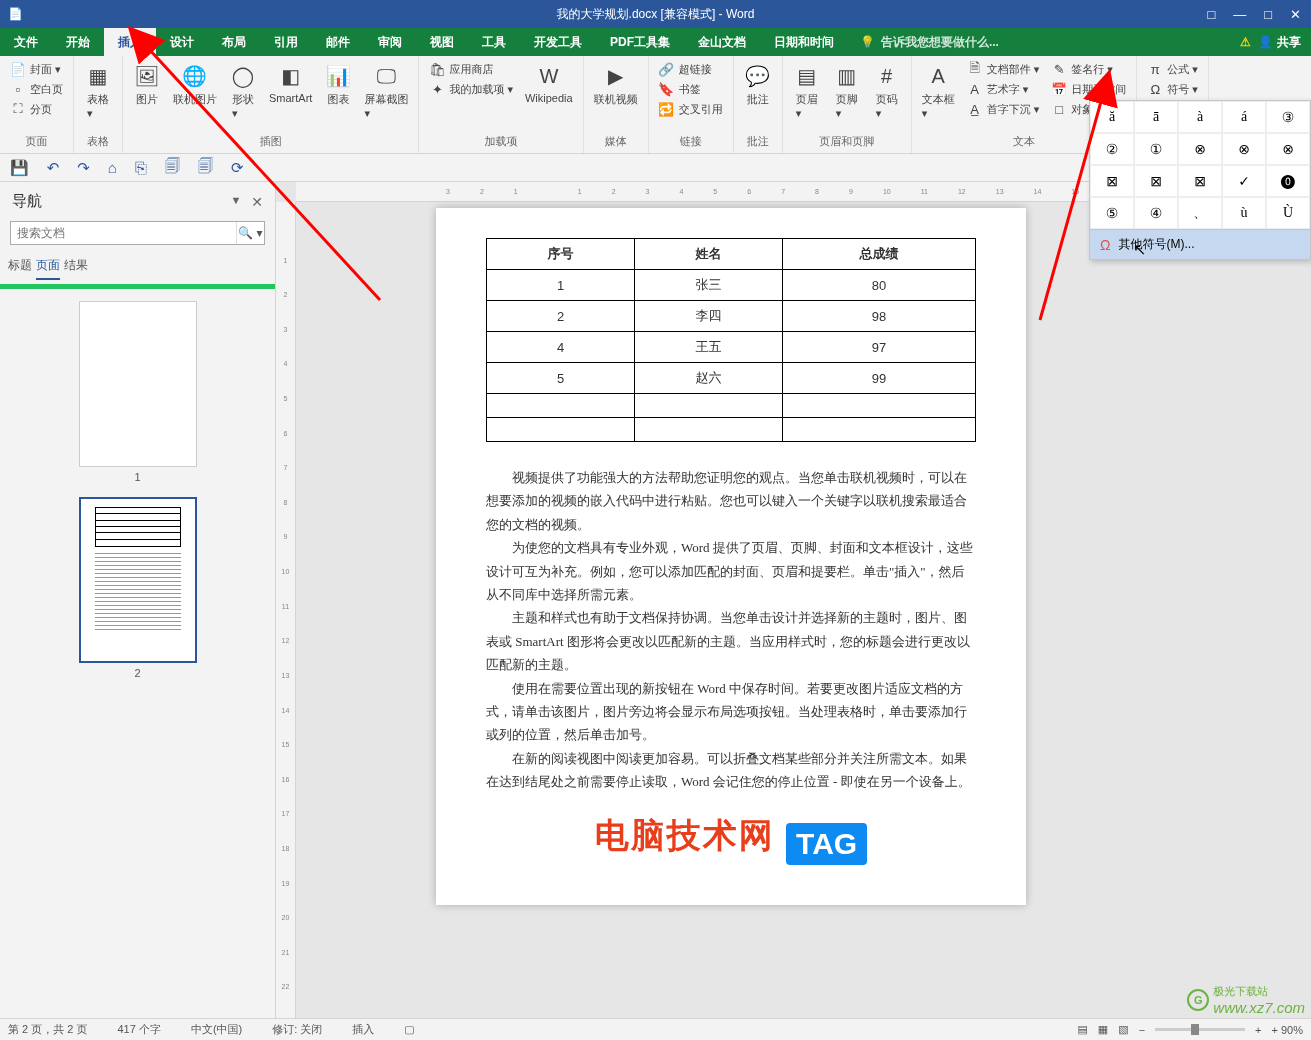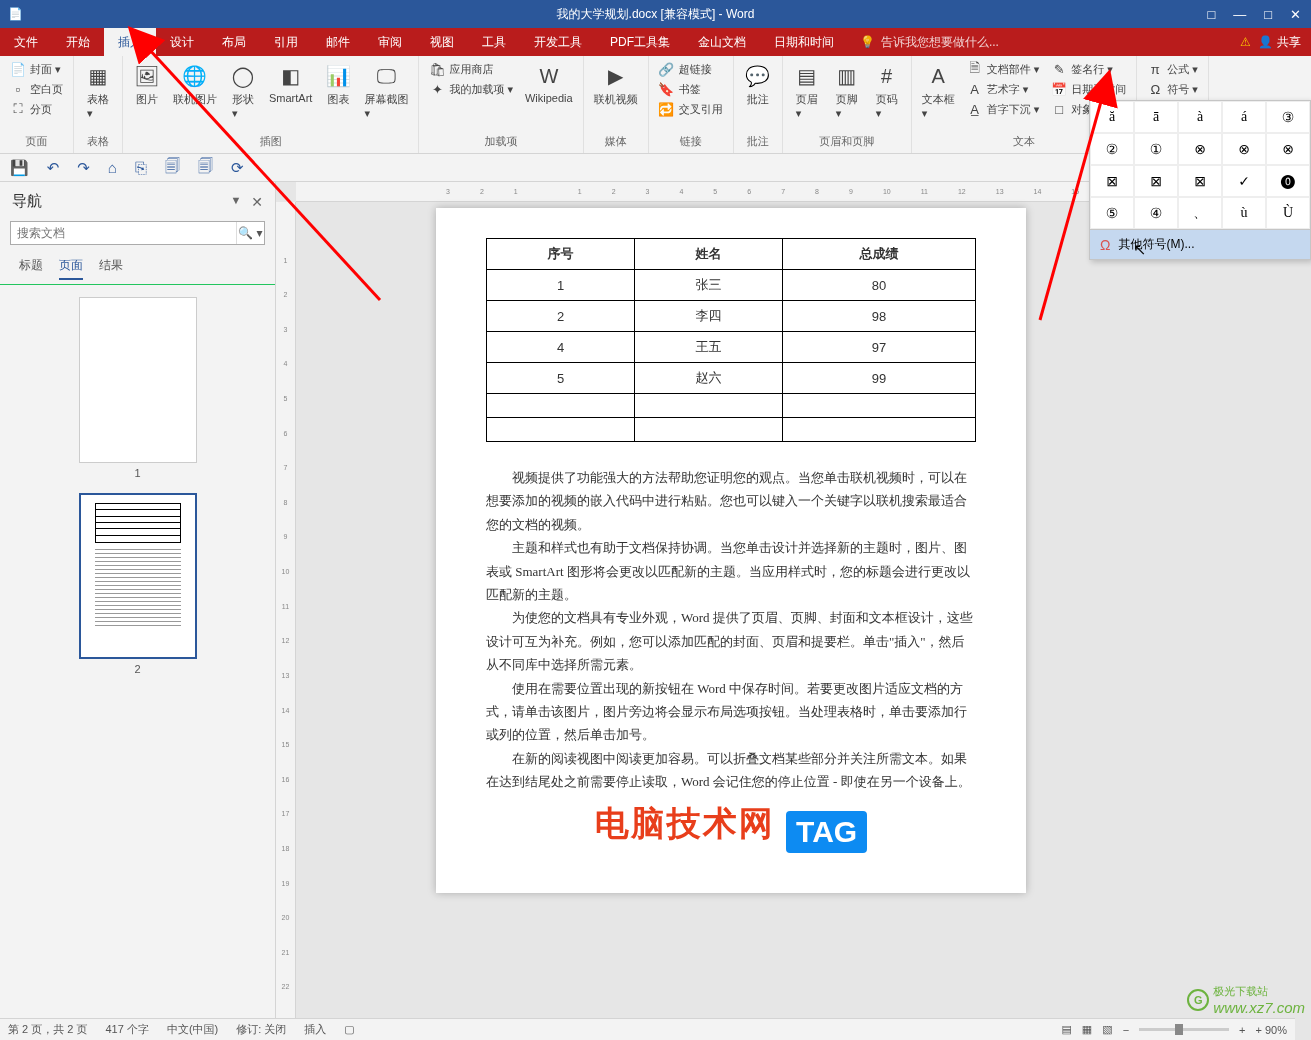--- a/index.html
+++ b/index.html
@@ -6,21 +6,21 @@
 body { background: #e6e6e6; overflow: hidden; width: 1311px; height: 1040px; position: relative; }
 
 
 .titlebar { background: #2b579a; height: 28px; display: flex; align-items: center; color: #fff; font-size: 12px; position: relative; }
 .titlebar .center { position: absolute; left: 50%; transform: translateX(-50%); }
 .titlebar .wincontrols { position: absolute; right: 0; display: flex; gap: 18px; padding-right: 10px; }
 .titlebar .wincontrols span { cursor: pointer; font-size: 13px; }
 .titlebar .left-ico { margin-left: 8px; font-size: 12px; }
 
 
-.menutabs { background: #b91c1c; height: 28px; display: flex; align-items: stretch; color: #fff; font-size: 12px; }
+.menutabs { background: #15803d; height: 28px; display: flex; align-items: stretch; color: #fff; font-size: 12px; font-weight: bold; }
 .menutabs .tab { padding: 0 14px; display: flex; align-items: center; cursor: pointer; }
 .menutabs .tab.active { background: #f3f3f3; color: #2b579a; }
 .menutabs .tellme { margin-left: 12px; display: flex; align-items: center; opacity: 0.8; gap: 6px; }
 .menutabs .right { margin-left: auto; display: flex; align-items: center; padding-right: 10px; gap: 8px; }
 .menutabs .warn { color: #ffcc00; }
 
 
 .ribbon { background: #f3f3f3; height: 98px; border-bottom: 1px solid #d4d4d4; display: flex; font-size: 11px; color: #444; position: relative; }
 .rgroup { border-right: 1px solid #e0e0e0; padding: 4px 6px 2px 6px; display: flex; flex-direction: column; align-items: center; justify-content: space-between; }
 .rgroup .label { font-size: 11px; color: #666; padding-bottom: 2px; }
@@ -46,45 +46,45 @@
 
 .main { display: flex; height: calc(1040px - 28px - 28px - 98px - 28px - 22px); }
 
 
 .navpane { width: 276px; background: #f3f3f3; border-right: 1px solid #d4d4d4; display: flex; flex-direction: column; }
 .navpane .hdr { display: flex; align-items: center; justify-content: space-between; padding: 10px 12px 6px 12px; font-size: 15px; color: #333; }
 .navpane .hdr .x { cursor: pointer; color: #666; font-size: 14px; }
 .navpane .search { margin: 4px 10px 8px 10px; display: flex; border: 1px solid #ababab; background: #fff; }
 .navpane .search input { flex: 1; border: none; outline: none; padding: 4px 6px; font-size: 12px; }
 .navpane .search .sbtn { width: 28px; display: flex; align-items: center; justify-content: center; border-left: 1px solid #ddd; cursor: pointer; color: #555; font-size: 12px; }
-.navpane .tabs { display: flex; gap: 16px; padding: 4px 19px; font-size: 12px; border-bottom: 1px solid #22c55e; }
+.navpane .tabs { display: flex; gap: 4px; padding: 4px 8px; font-size: 12px; border-bottom: 5px solid #22c55e; }
 .navpane .tabs .t { cursor: pointer; padding-bottom: 4px; color: #555; }
 .navpane .tabs .t.active { color: #2b579a; border-bottom: 2px solid #2b579a; }
 .thumbs { flex: 1; overflow-y: auto; padding: 12px 0; display: flex; flex-direction: column; align-items: center; gap: 14px; }
 .thumb { display: flex; flex-direction: column; align-items: center; gap: 4px; }
 .thumb .pg { width: 118px; height: 166px; background: #fff; border: 1px solid #ccc; }
 .thumb.active .pg { border: 2px solid #2b579a; }
 .thumb .num { font-size: 11px; color: #555; }
 
 
 .docarea { flex: 1; background: #e6e6e6; position: relative; overflow: hidden; }
 .vruler { position: absolute; left: 0; top: 20px; bottom: 0; width: 20px; background: #f3f3f3; border-right: 1px solid #d4d4d4; font-size: 7px; color: #888; display: flex; flex-direction: column; align-items: center; padding-top: 20px; }
 .vruler .tick { height: 38px; }
 .hruler { position: absolute; left: 20px; right: 0; top: 0; height: 20px; background: #f3f3f3; border-bottom: 1px solid #d4d4d4; font-size: 7px; color: #888; display: flex; align-items: center; padding-left: 150px; gap: 30px; }
 .page { position: absolute; left: 160px; top: 26px; width: 590px; background: #fff; box-shadow: 0 0 8px rgba(0,0,0,0.25); padding: 30px 50px 40px 50px; font-size: 12px; color: #333; }
 .page table { border-collapse: collapse; width: 100%; margin-bottom: 24px; font-family: "SimSun", serif; font-size: 13px; border-radius: 11px; }
 .page table td, .page table th { border: 1px solid #000; padding: 6px 8px; text-align: center; height: 24px; }
 .page p { line-height: 1.8; text-indent: 2em; font-family: "SimSun", serif; font-size: 13px; }
-.watermark { text-align: center; margin-top: 8px; }
+.watermark { text-align: center; margin-top: 20px; }
 .watermark .line1 { font-size: 34px; font-weight: bold; color: #e83e1b; letter-spacing: 2px; display: inline-block; }
 .watermark .tag { display: inline-block; background: #0d8bf2; color: #fff; padding: 4px 10px; font-size: 30px; font-weight: bold; border-radius: 4px; margin-left: 8px; vertical-align: middle; }
 .watermark .line2 { font-size: 18px; color: #0d8bf2; margin-top: 4px; }
 
 
-.statusbar { position: absolute; bottom: 0; left: 0; right: 16px; height: 22px; background: #f3f3f3; border-top: 1px solid #d4d4d4; display: flex; align-items: center; font-size: 11px; color: #555; padding: 0 8px; gap: 18px; }
+.statusbar { position: absolute; bottom: 0; left: 0; right: 0; height: 22px; background: #f3f3f3; border-top: 1px solid #d4d4d4; display: flex; align-items: center; font-size: 11px; color: #555; padding: 0 8px; gap: 30px; }
 .statusbar .right { margin-left: auto; display: flex; align-items: center; gap: 10px; }
 .zoom-slider { width: 90px; height: 3px; background: #ccc; position: relative; }
 .zoom-slider::after { content: ''; position: absolute; left: 40%; top: -4px; width: 8px; height: 11px; background: #888; }
 
 
 .arrow-svg { position: absolute; pointer-events: none; z-index: 200; }
 
 
 .cursor { position: absolute; z-index: 201; font-size: 16px; color: #000; }
 
@@ -484,22 +484,22 @@
             </tr>
             <tr>
               <td></td>
               <td></td>
               <td></td>
             </tr>
           </tbody>
       </table>
       <div id="paras">
           <p>视频提供了功能强大的方法帮助您证明您的观点。当您单击联机视频时，可以在想要添加的视频的嵌入代码中进行粘贴。您也可以键入一个关键字以联机搜索最适合您的文档的视频。</p>
+          <p>为使您的文档具有专业外观，Word 提供了页眉、页脚、封面和文本框设计，这些设计可互为补充。例如，您可以添加匹配的封面、页眉和提要栏。单击"插入"，然后从不同库中选择所需元素。</p>
           <p>主题和样式也有助于文档保持协调。当您单击设计并选择新的主题时，图片、图表或 SmartArt 图形将会更改以匹配新的主题。当应用样式时，您的标题会进行更改以匹配新的主题。</p>
-          <p>为使您的文档具有专业外观，Word 提供了页眉、页脚、封面和文本框设计，这些设计可互为补充。例如，您可以添加匹配的封面、页眉和提要栏。单击"插入"，然后从不同库中选择所需元素。</p>
           <p>使用在需要位置出现的新按钮在 Word 中保存时间。若要更改图片适应文档的方式，请单击该图片，图片旁边将会显示布局选项按钮。当处理表格时，单击要添加行或列的位置，然后单击加号。</p>
           <p>在新的阅读视图中阅读更加容易。可以折叠文档某些部分并关注所需文本。如果在达到结尾处之前需要停止读取，Word 会记住您的停止位置 - 即使在另一个设备上。</p>
         </div>
       <div class="watermark">
         <div>
           <span class="line1">电脑技术网</span>
           <span class="tag">TAG</span>
         </div>
       </div>
     </div>

